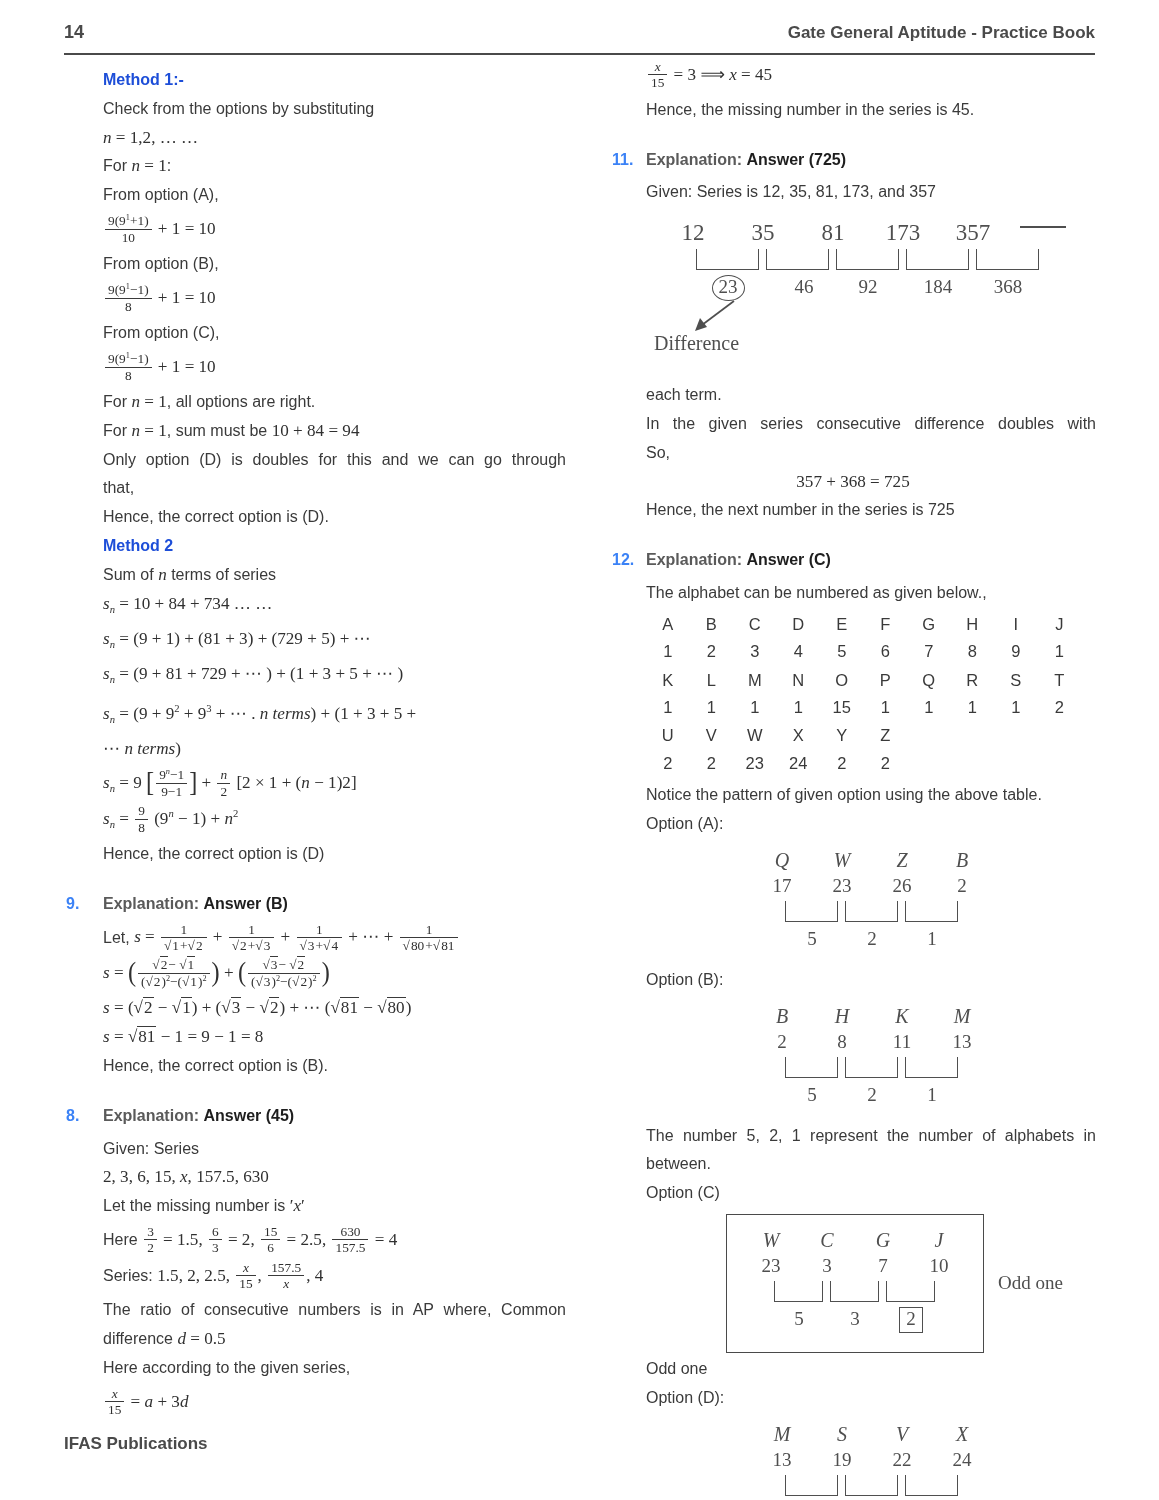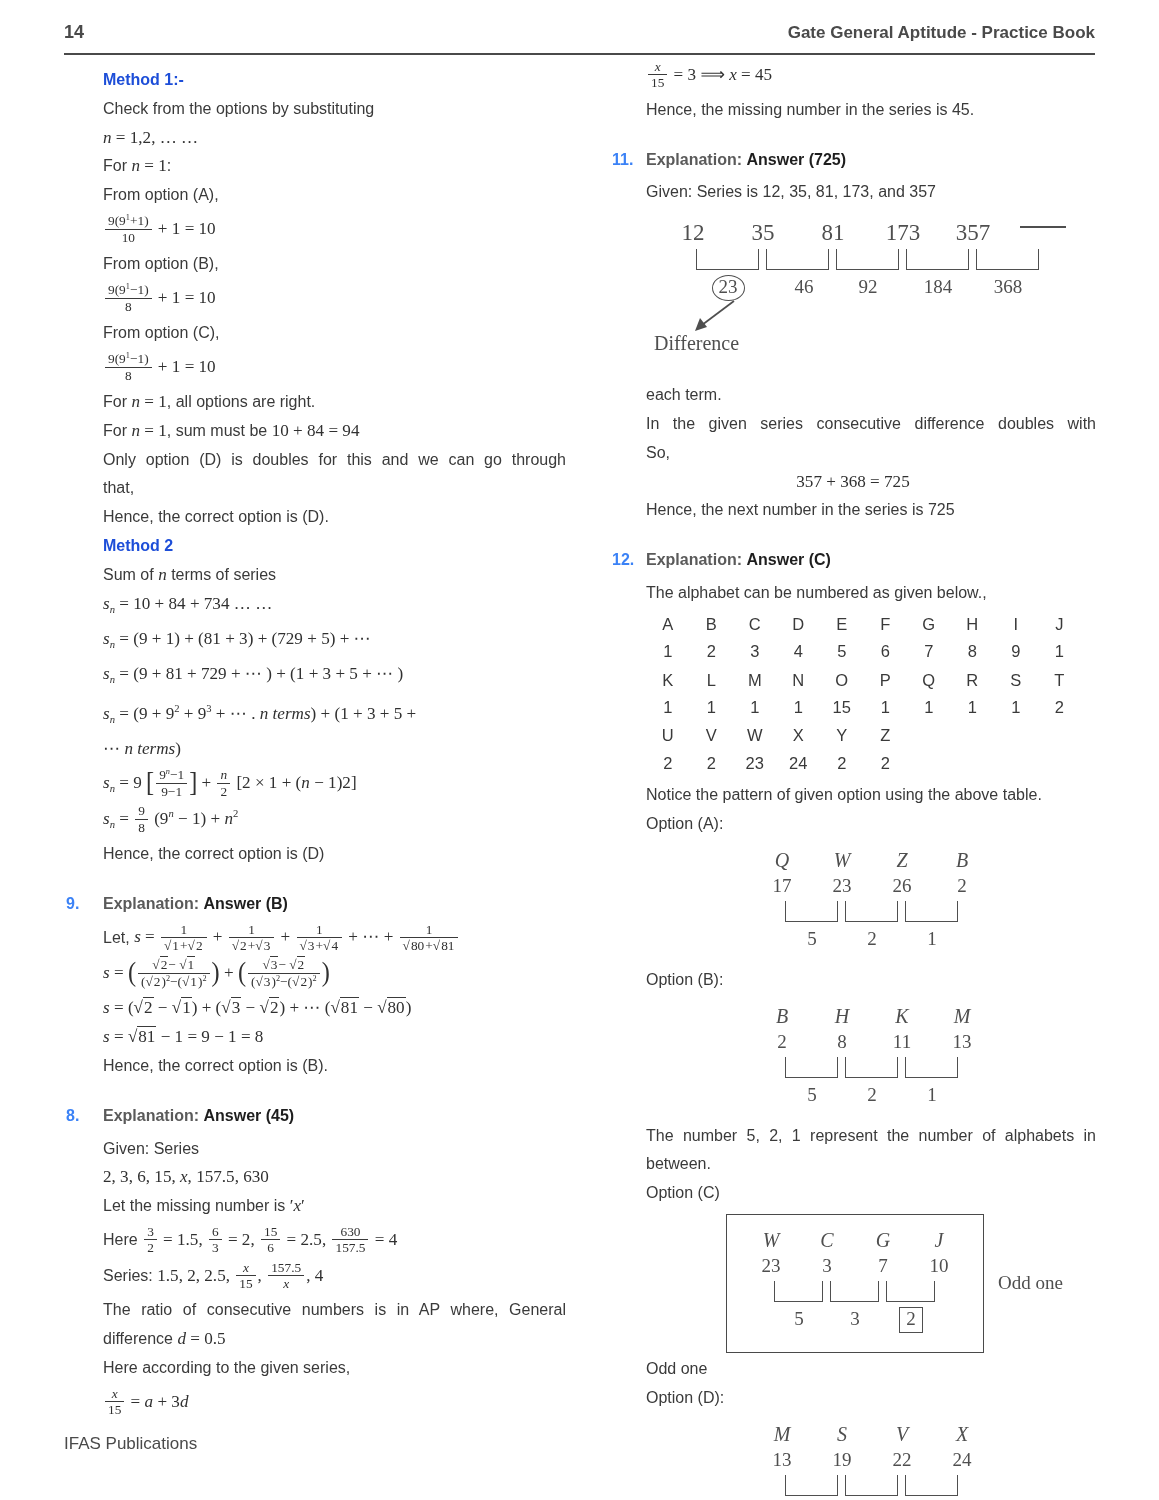--- a/index.html
+++ b/index.html
@@ -2,21 +2,21 @@
 <html><head>
 <meta charset="utf-8">
 <style>
   html,body{margin:0;padding:0;background:#ffffff;}
   .page{position:relative;width:1159px;height:1500px;background:#fff;overflow:hidden;
         font-family:"Liberation Sans",sans-serif;font-size:16px;color:#3a3a3a;}
   
   .hdr-num{position:absolute;left:64px;top:22px;font-weight:bold;font-size:18px;color:#4a4a4a;}
   .hdr-title{position:absolute;right:64px;top:23px;font-weight:bold;font-size:17px;color:#4a4a4a;}
   .hdr-rule{position:absolute;left:64px;right:64px;top:53px;border-top:2.6px solid #4a4a4a;}
-  .footer{position:absolute;left:64px;top:1434px;font-weight:normal;font-size:17px;color:#4a4a4a;}
+  .footer{position:absolute;left:64px;top:1434px;font-weight:bold;font-size:17px;color:#4a4a4a;}
 
   .col{position:absolute;}
   .col-left{left:64px;top:66px;width:502px;}
   .col-right{left:610px;top:56px;width:486px;}
 
   .p{margin:0;padding-left:39px;line-height:28.8px;}
   .col-right .p{padding-left:36px;}
   .mline{margin:4px 0;padding-left:39px;line-height:1.25;}
   .col-right .mline{padding-left:36px;}
   .bold{font-weight:bold;color:#1d4ed8;}
@@ -170,21 +170,21 @@
             <span class="ft">630</span>
             <span class="fb">157.5</span>
           </span> = 4</span></p>
     <p class="mline">Series: <span class="math">1.5, 2, 2.5, <span class="fr">
             <span class="ft"><i>x</i></span>
             <span class="fb">15</span>
           </span>, <span class="fr">
             <span class="ft">157.5</span>
             <span class="fb"><i>x</i></span>
           </span>, 4</span></p>
-    <p class="p jl">The ratio of consecutive numbers is in AP where, General</p>
+    <p class="p jl">The ratio of consecutive numbers is in AP where, Common</p>
     <p class="p">difference <span class="math"><i>d</i> = 0.5</span></p>
     <p class="p">Here according to the given series,</p>
     <p class="mline"><span class="math"><span class="fr">
             <span class="ft"><i>x</i></span>
             <span class="fb">15</span>
           </span> = <i>a</i> + 3<i>d</i></span></p>
   </div>
 
   <div class="col col-right">
     <p class="mline"><span class="math"><span class="fr">

